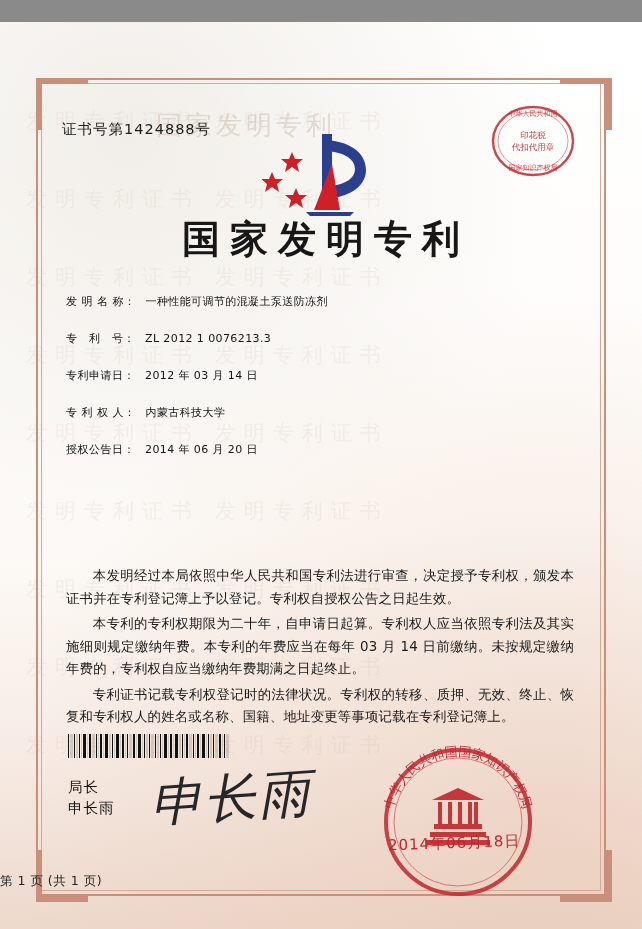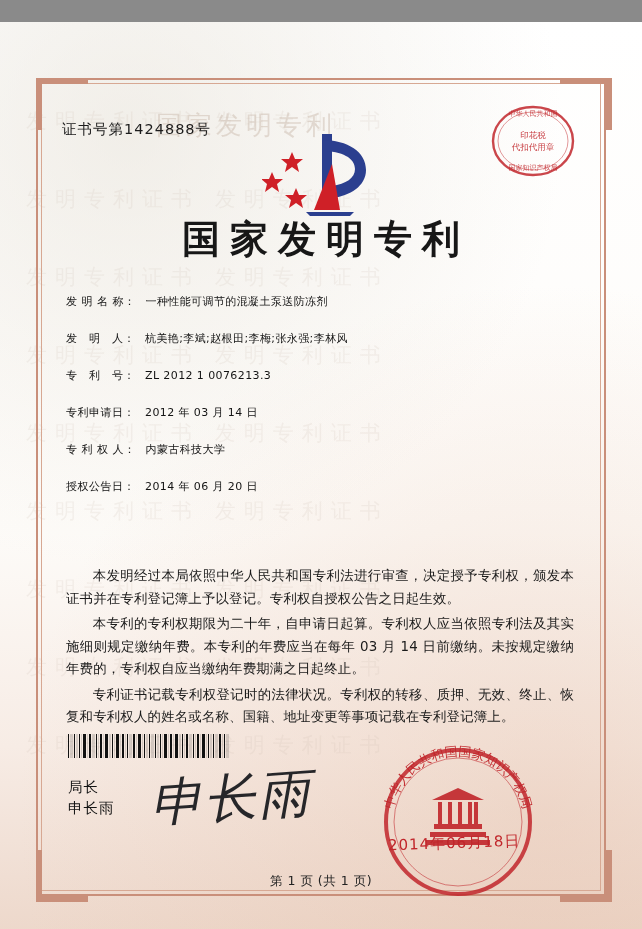--- a/index.html
+++ b/index.html
@@ -206,21 +206,20 @@
     color: #c1262b;
     letter-spacing: 1px;
     font-family: "DejaVu Sans", sans-serif;
     transform: rotate(-2deg);
   }
   
   .page-footer {
     position: absolute;
     left: 0; right: 0;
     top: 851px;
-    text-align: center;
     font-size: 12.5px;
     color: #222;
     font-family: "DejaVu Sans", sans-serif;
     letter-spacing: 0.5px;
   }
 </style>
 </head>
 <body>
 
 <div id="page">
@@ -272,24 +271,20 @@
       <text x="43" y="72" text-anchor="middle" font-size="7" fill="#c1262b" font-family="DejaVu Sans, sans-serif" opacity="0.85">国家知识产权局</text>
     </svg>
   </div>
 
   <div class="title">国家发明专利</div>
 
   <div class="fields">
     <div class="field-row">
       <span class="field-label">发 明 名 称：</span>
       <span class="field-value">一种性能可调节的混凝土泵送防冻剂</span>
-    </div>
-    <div class="field-row">
-      <span class="field-label">发　明　人：</span>
-      <span class="field-value">杭美艳;李斌;赵根田;李梅;张永强;李林风</span>
     </div>
     <div class="field-row">
       <span class="field-label">专　利　号：</span>
       <span class="field-value">ZL 2012 1 0076213.3</span>
     </div>
     <div class="field-row">
       <span class="field-label">专利申请日：</span>
       <span class="field-value">2012 年 03 月 14 日</span>
     </div>
     <div class="field-row">

